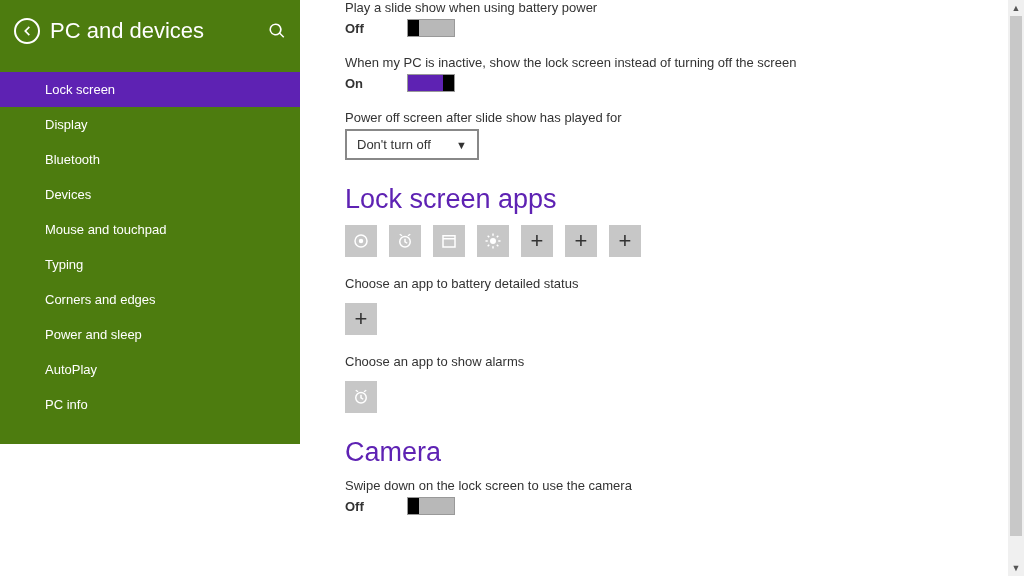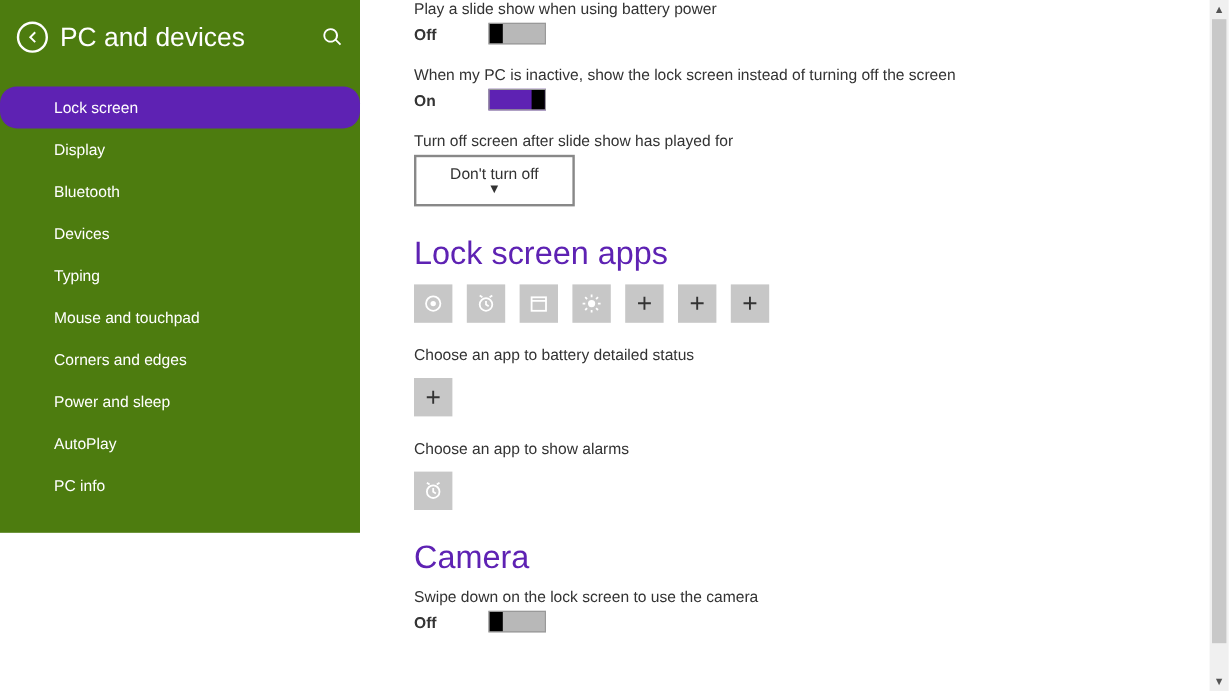--- a/index.html
+++ b/index.html
@@ -6,32 +6,32 @@
 body { width:1024px; height:576px; overflow:hidden; display:flex; background:#fff; }
 .sidebar { width:300px; height:444px; background:#4d7c0f; color:#fff; flex-shrink:0; }
 .sb-header { display:flex; align-items:center; padding:18px 14px 14px 14px; }
 .back-btn { width:26px; height:26px; border:2px solid #fff; border-radius:50%; display:flex; align-items:center; justify-content:center; margin-right:10px; cursor:pointer; }
 .back-btn svg { width:14px; height:14px; fill:#fff; }
 .sb-title { font-size:22px; font-weight:300; flex:1; }
 .search-icon { width:18px; height:18px; cursor:pointer; }
 .search-icon svg { width:18px; height:18px; fill:#fff; }
 .nav { margin-top:14px; }
 .nav-item { padding:10px 14px 10px 45px; font-size:13px; cursor:pointer; }
-.nav-item.active { background:#5e22b3;border-radius:14px; }
+.nav-item.active { background:#5e22b3; }
 .content { flex:1; height:576px; overflow-y:auto; padding:0 30px 20px 45px; font-size:13px; color:#333; }
 .setting { margin-bottom:18px; }
 .setting-label { font-size:13px; color:#333; margin-bottom:4px; }
 .toggle-row { display:flex; align-items:center; }
 .toggle-state { font-size:13px; width:62px; font-weight:600; }
 .toggle { width:48px; height:18px; border:1px solid #999; background:#b8b8b8; position:relative; cursor:pointer; }
 .toggle .knob { position:absolute; top:0; width:11px; height:16px; background:#000; }
 .toggle.off .knob { left:0; }
 .toggle.on { background:#5e22b3; }
 .toggle.on .knob { right:0; }
-.select { border:2px solid #888; padding:6px 10px; font-size:13px; width:134px; display:flex; justify-content:space-between; align-items:center; cursor:pointer;flex-direction:column; }
+.select { border:2px solid #888; padding:6px 10px; font-size:13px; width:134px; display:flex; justify-content:space-between; align-items:center; cursor:pointer; }
 .select .chev { font-size:11px; }
 .section-h { color:#5e22b3; font-size:27px; font-weight:400; margin:24px 0 10px 0; }
 .help { font-size:13px; color:#333; margin-bottom:10px; line-height:1.4; max-width:460px; }
 .tile-row { display:flex; gap:12px; margin-bottom:18px; }
 .tile { width:32px; height:32px; background:#c7c7c7; display:flex; align-items:center; justify-content:center; cursor:pointer; }
 .tile svg { width:18px; height:18px; fill:#fff; }
 .tile .plus { font-size:22px; font-weight:300; color:#333; line-height:1; }
 .scrollbar { width:16px; height:576px; background:#f0f0f0; flex-shrink:0; position:relative; }
 .sb-arrow { position:absolute; width:16px; height:16px; display:flex; align-items:center; justify-content:center; font-size:9px; color:#555; cursor:pointer; }
 .sb-arrow.up { top:0; }
@@ -53,22 +53,22 @@
       <svg viewBox="0 0 24 24">
           <path d="M10 2a8 8 0 105.3 14l5 5 1.4-1.4-5-5A8 8 0 0010 2zm0 2a6 6 0 110 12 6 6 0 010-12z"></path>
         </svg>
     </div>
   </div>
   <div class="nav">
     <div class="nav-item active">Lock screen</div>
     <div class="nav-item">Display</div>
     <div class="nav-item">Bluetooth</div>
     <div class="nav-item">Devices</div>
+    <div class="nav-item">Mouse and touchpad</div>
     <div class="nav-item">Typing</div>
-    <div class="nav-item">Mouse and touchpad</div>
     <div class="nav-item">Corners and edges</div>
     <div class="nav-item">Power and sleep</div>
     <div class="nav-item">AutoPlay</div>
     <div class="nav-item">PC info</div>
   </div>
 </div>
 
 <div class="content">
 
   <div class="setting">
@@ -85,21 +85,21 @@
     <div class="setting-label">When my PC is inactive, show the lock screen instead of turning off the screen</div>
     <div class="toggle-row">
       <div class="toggle-state">On</div>
       <div class="toggle on">
           <div class="knob"></div>
         </div>
     </div>
   </div>
 
   <div class="setting">
-    <div class="setting-label">Turn off screen after slide show has played for</div>
+    <div class="setting-label">Power off screen after slide show has played for</div>
     <div class="select">
       <span>Don't turn off</span>
       <span class="chev">▼</span>
     </div>
   </div>
 
   <div class="section-h">Lock screen apps</div>
   <div class="tile-row">
     <div class="tile">
         <svg viewBox="0 0 24 24">

